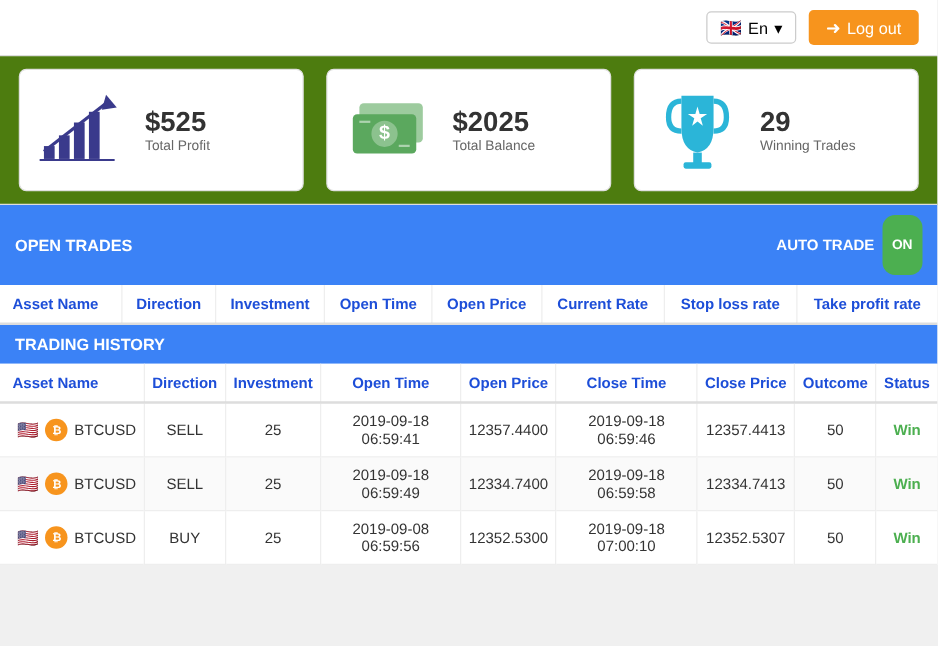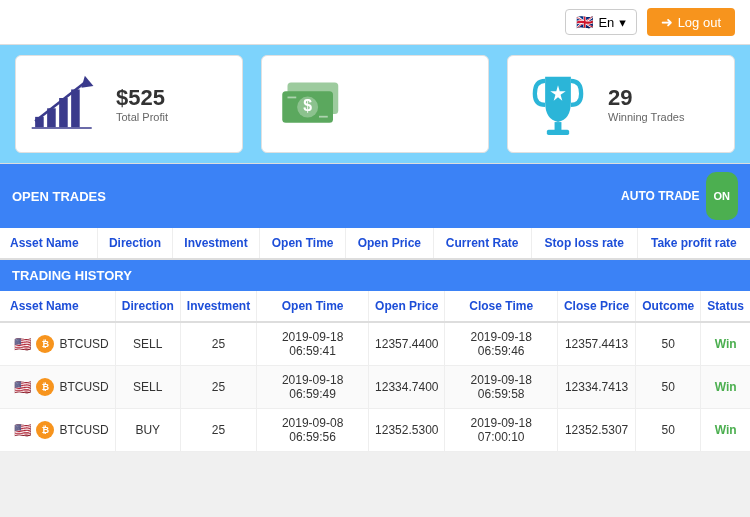--- a/index.html
+++ b/index.html
@@ -6,21 +6,21 @@
     body { font-family: Arial, sans-serif; background: #f0f0f0; font-size: 13px; width: 750px; }
 
     
     .header { background: #fff; padding: 8px 15px; display: flex; justify-content: flex-end; align-items: center; gap: 10px; border-bottom: 1px solid #ddd; }
     .lang-btn { border: 1px solid #ccc; background: #fff; padding: 4px 10px; border-radius: 4px; cursor: pointer; display: flex; align-items: center; gap: 5px; font-size: 13px; }
     .flag { font-size: 14px; }
     .logout-btn { background: #f7941d; color: #fff; border: none; padding: 6px 14px; border-radius: 4px; cursor: pointer; font-size: 13px; display: flex; align-items: center; gap: 5px; }
     .logout-arrow { font-size: 14px; }
 
     
-    .stats-row { display: flex; background: #7dd3fc; margin: 0; padding: 10px 15px; gap: 18px; border-bottom: 1px solid #ddd; }
+    .stats-row { display: flex; background: #4d7c0f; margin: 0; padding: 10px 15px; gap: 18px; border-bottom: 1px solid #ddd; }
     .stat-card { flex: 1; background: #fff; border: 1px solid #e0e0e0; border-radius: 6px; padding: 18px 15px; display: flex; align-items: center; gap: 15px; }
     .stat-icon { width: 70px; height: 60px; display: flex; align-items: center; justify-content: center; }
     .stat-info { display: flex; flex-direction: column; }
     .stat-value { font-size: 22px; font-weight: bold; color: #333; }
     .stat-label { font-size: 11px; color: #666; }
 
     
     .profit-icon svg { fill: #3a3a8c; }
     .trophy-icon svg { fill: #2bb5d8; }
 
@@ -95,20 +95,24 @@
         <rect x="12" y="8" width="58" height="36" rx="4" fill="#5ba85e" opacity="0.6"></rect>
 
         <rect x="6" y="18" width="58" height="36" rx="4" fill="#5ba85e"></rect>
 
         <circle cx="35" cy="36" r="12" fill="#fff" opacity="0.3"></circle>
         <text x="35" y="41" text-anchor="middle" font-size="18" font-weight="bold" fill="#fff">$</text>
 
         <line x1="12" y1="25" x2="22" y2="25" stroke="#fff" stroke-width="2" opacity="0.5"></line>
         <line x1="48" y1="47" x2="58" y2="47" stroke="#fff" stroke-width="2" opacity="0.5"></line>
       </svg>
+    </div>
+    <div class="stat-info">
+      <span class="stat-value">$2025</span>
+      <span class="stat-label">Total Balance</span>
     </div>
   </div>
 
   <div class="stat-card">
     <div class="stat-icon trophy-icon">
       <svg xmlns="http://www.w3.org/2000/svg" viewBox="0 0 70 75" width="60" height="65">
 
         <path d="M20,5 L50,5 L50,35 Q50,55 35,58 Q20,55 20,35 Z" fill="#2bb5d8"></path>
 
         <path d="M20,10 Q8,10 8,25 Q8,38 20,38" fill="none" stroke="#2bb5d8" stroke-width="5"></path>

